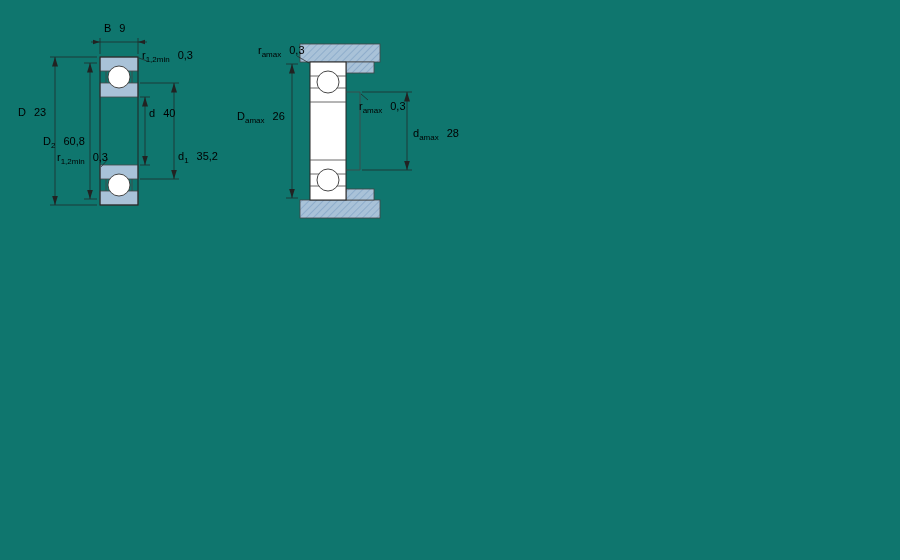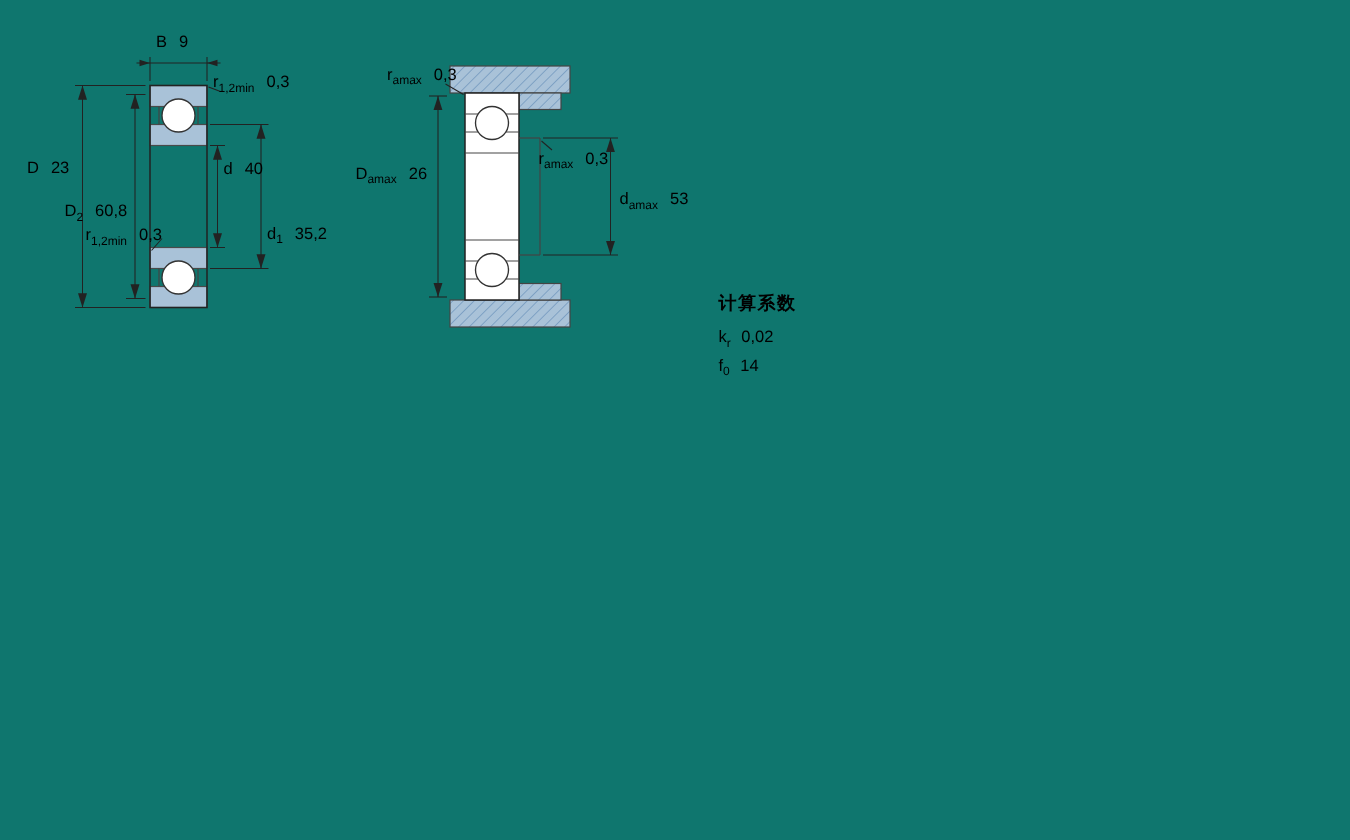--- a/index.html
+++ b/index.html
@@ -148,26 +148,17 @@
   <div class="dim-label" style="left:258px;top:44px">
     <span>r</span><sub>amax</sub><span class="v">0,3</span>
   </div>
   <div class="dim-label" style="left:237px;top:110px">
     <span>D</span><sub>amax</sub><span class="v">26</span>
   </div>
   <div class="dim-label" style="left:359px;top:100px">
     <span>r</span><sub>amax</sub><span class="v">0,3</span>
   </div>
   <div class="dim-label" style="left:413px;top:127px">
-    <span>d</span><sub>amax</sub><span class="v">53</span>
+    <span>d</span><sub>amax</sub><span class="v">28</span>
   </div>
 
-  <div class="calc">
-    <div class="calc-title">计算系数</div>
-    <div class="calc-row">
-      <span>k</span><sub>r</sub><span class="v">0,02</span>
-    </div>
-    <div class="calc-row">
-      <span>f</span><sub>0</sub><span class="v">14</span>
-    </div>
-  </div>
 
 </div>
 
 </body></html>

